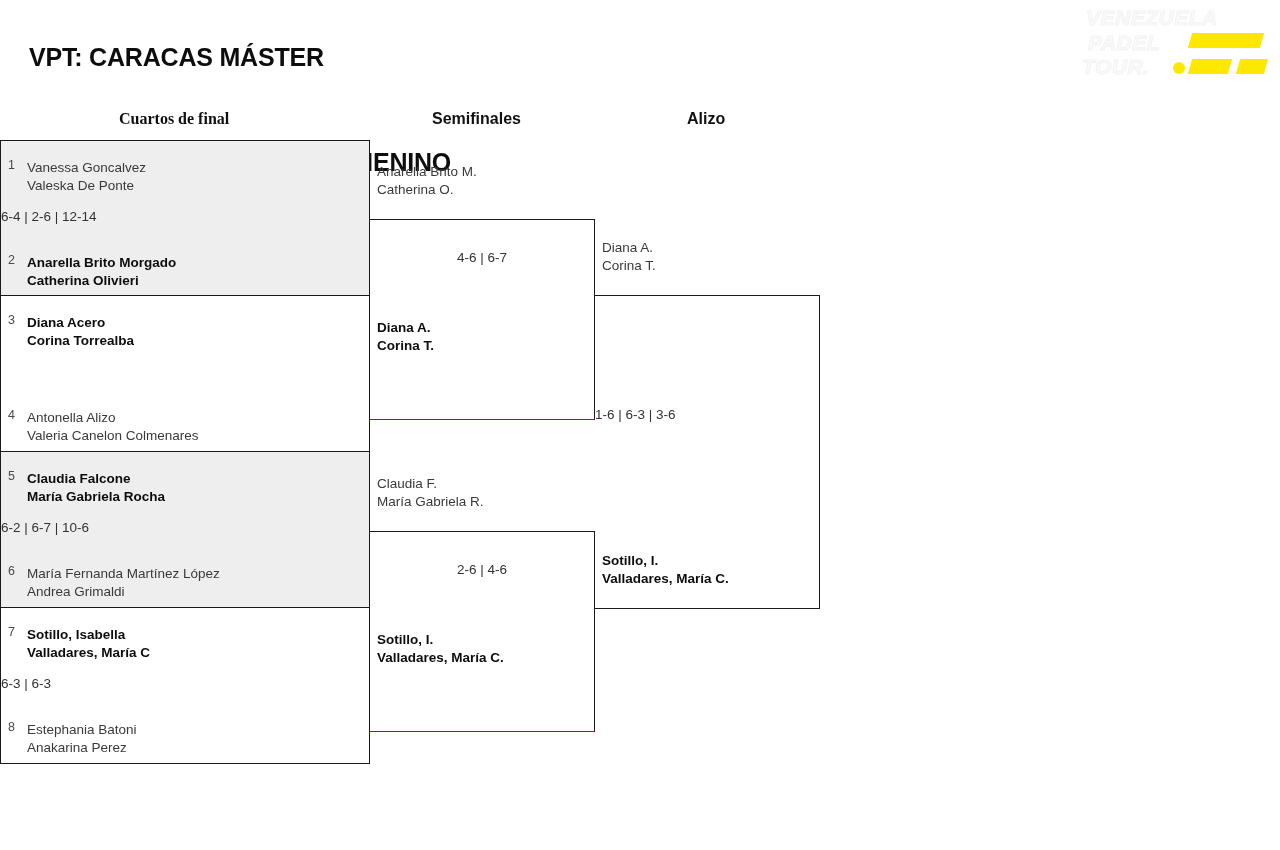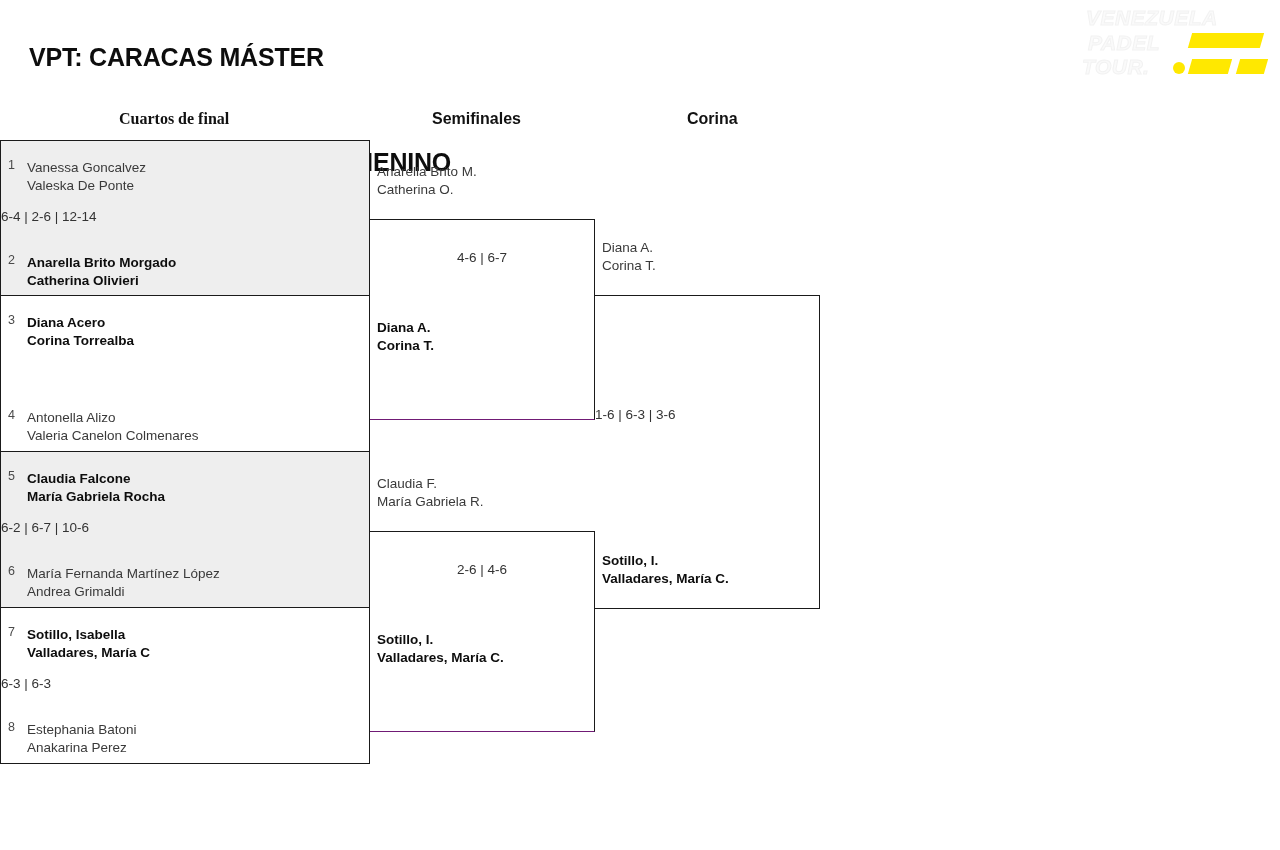--- a/index.html
+++ b/index.html
@@ -213,21 +213,21 @@
     <div class="lg-text lg-3">TOUR.</div>
     <div class="bar bar-1"></div>
     <div class="bar bar-2"></div>
     <div class="bar bar-3"></div>
     <div class="dot"></div>
   </div>
 </div>
 
 <div class="round-title" id="round-qf">Cuartos de final</div>
 <div class="round-title" id="round-sf">Semifinales</div>
-<div class="round-title" id="round-f">Corina</div>
+<div class="round-title" id="round-f">Alizo</div>
 
 <div id="bracket">
 
   <div class="qf first shaded" style="top:140px">
     <div class="seed top">1</div>
     <div class="qf-team top">
       <div>Vanessa Goncalvez</div>
       <div>Valeska De Ponte</div>
     </div>
     <div class="qf-score">6-4 | 2-6 | 12-14</div>

